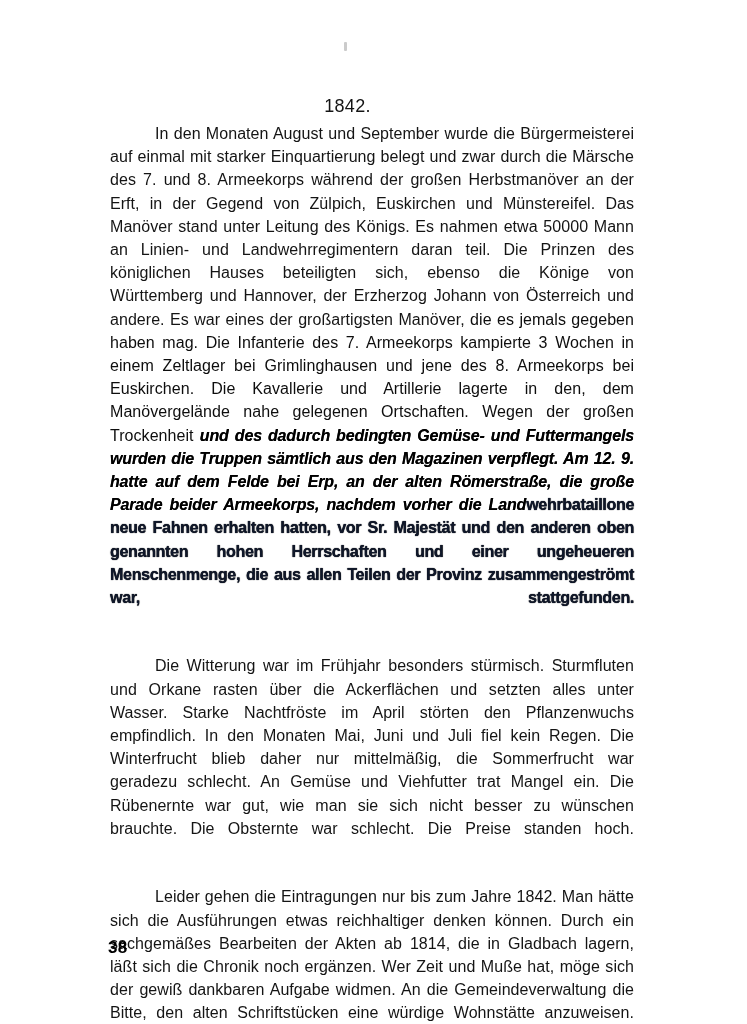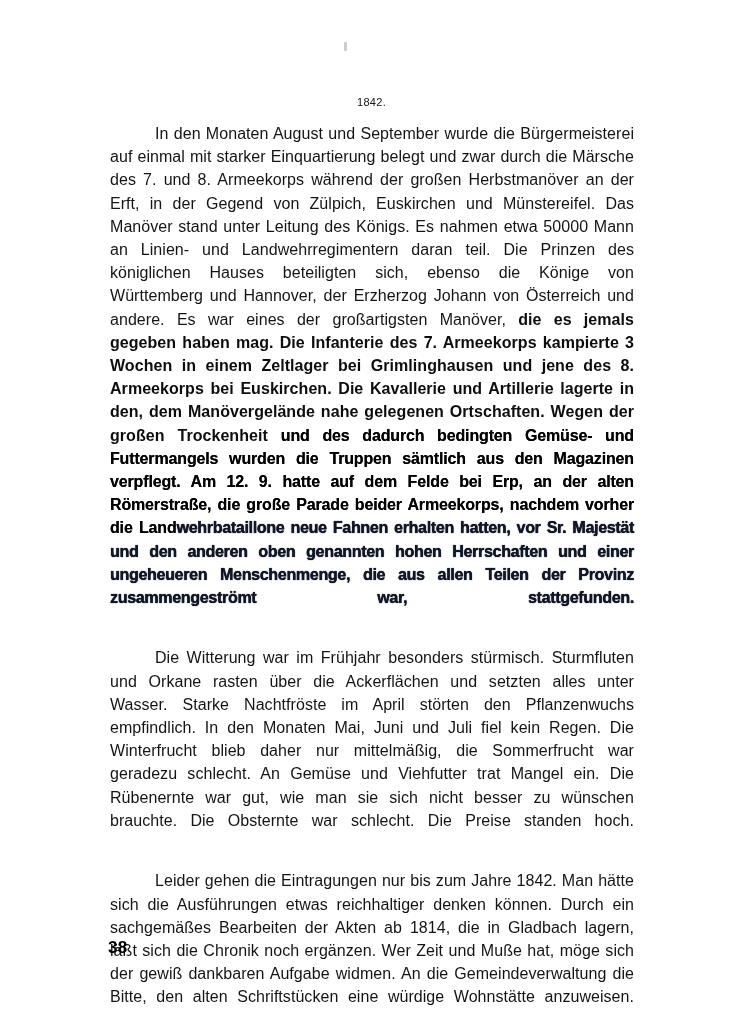--- a/index.html
+++ b/index.html
@@ -28,24 +28,23 @@
     opacity: .75;
     border-radius: 1px;
   }
 
   .heading {
     position: absolute;
     left: 0;
     top: 96px;
     width: 695px;
     text-align: center;
-    font-size: 11px;
+    font-size: 18px;
     letter-spacing: .3px;
     color: #141414;
-    padding-left: 24px;
   }
 
   .textblock {
     position: absolute;
     left: 110px;
     top: 122px;
     width: 524px;
   }
 
   p.para {
@@ -61,29 +60,30 @@
   }
   p.para:last-child { text-align: justify; }
 
   
   p.para::after {
     content: "";
     display: inline-block;
     width: 100%;
   }
 
-  .para + .para { margin-top: 14px; }
+  .para + .para { margin-top: 22px; }
 
   
-  .bleed-1 { color: #0d0d0d; font-weight: 700; }
+  .bleed-1 { color: #0d0d0d; font-weight: 400; }
   .bleed-2 {
     color: #000000;
     font-weight: 700;
     letter-spacing: -.15px;
     text-shadow: 0 0 .6px rgba(0,0,0,.85);
+    font-style: italic;
   }
   .bleed-3 {
     color: #0f172a;
     font-weight: 700;
     letter-spacing: -.3px;
     text-shadow: 0 0 1.1px rgba(0,0,0,.95), .3px 0 .5px rgba(0,0,0,.6);
   }
 
   .folio {
     position: absolute;

